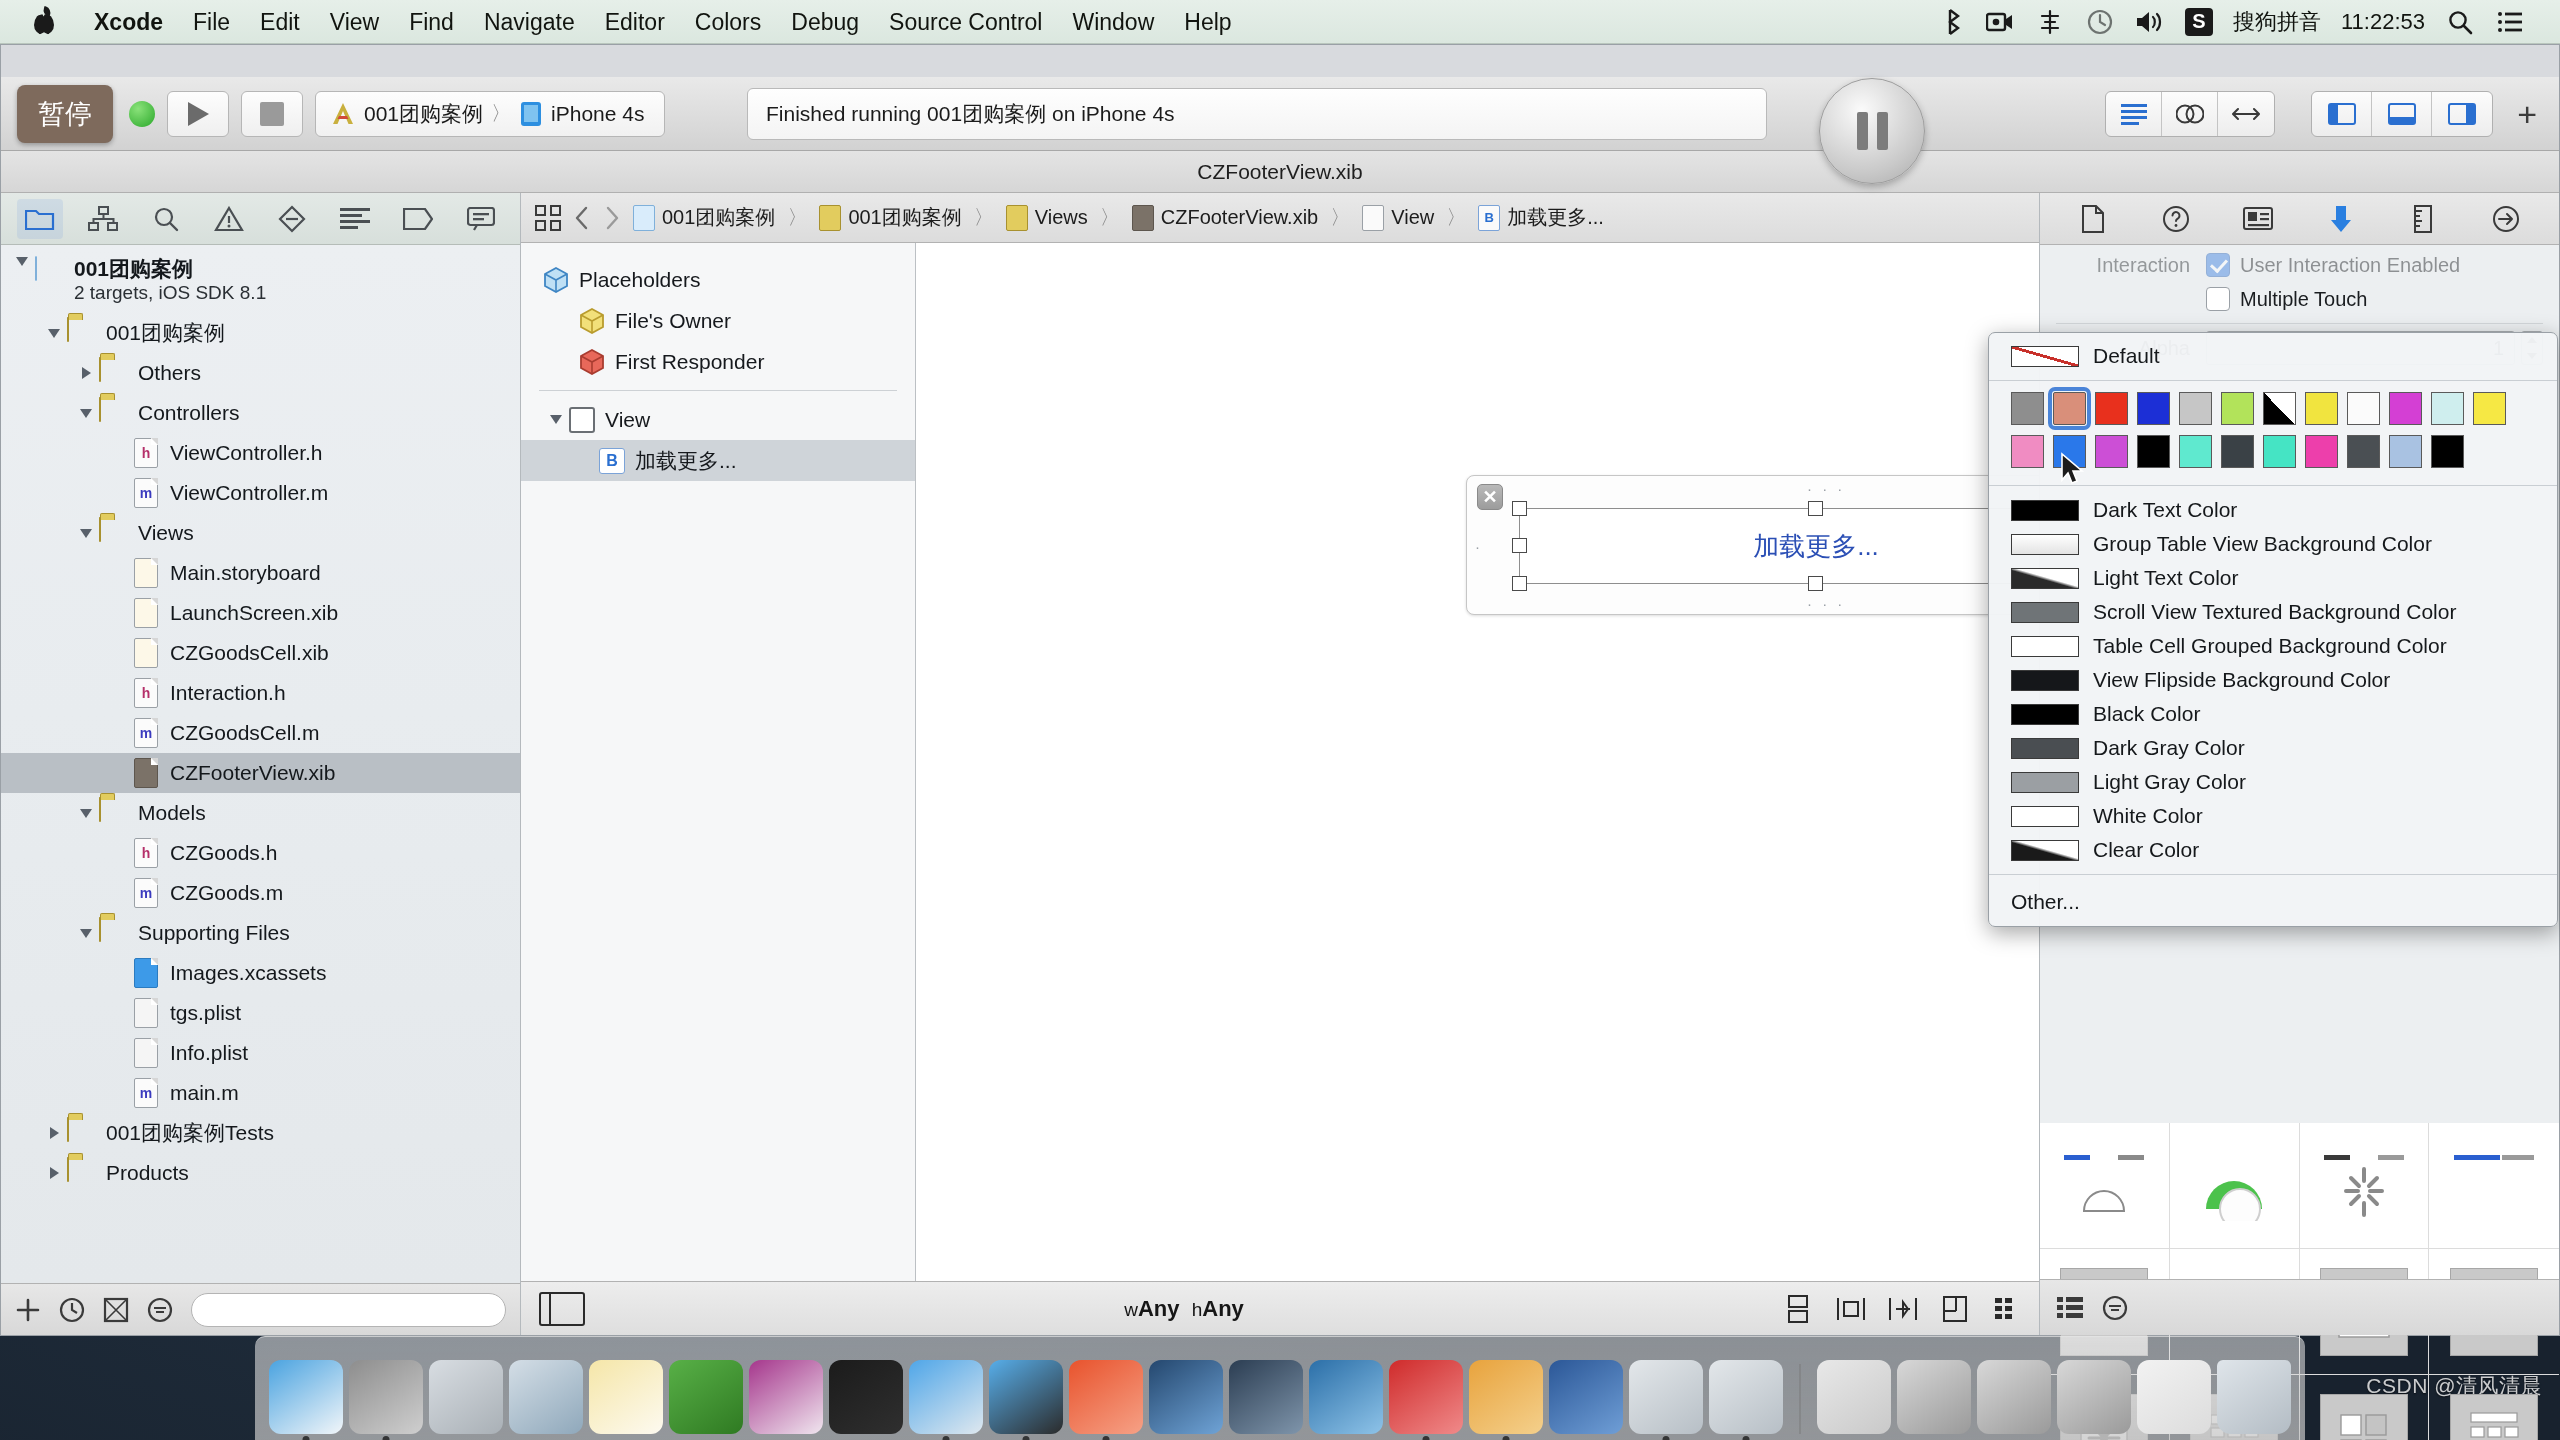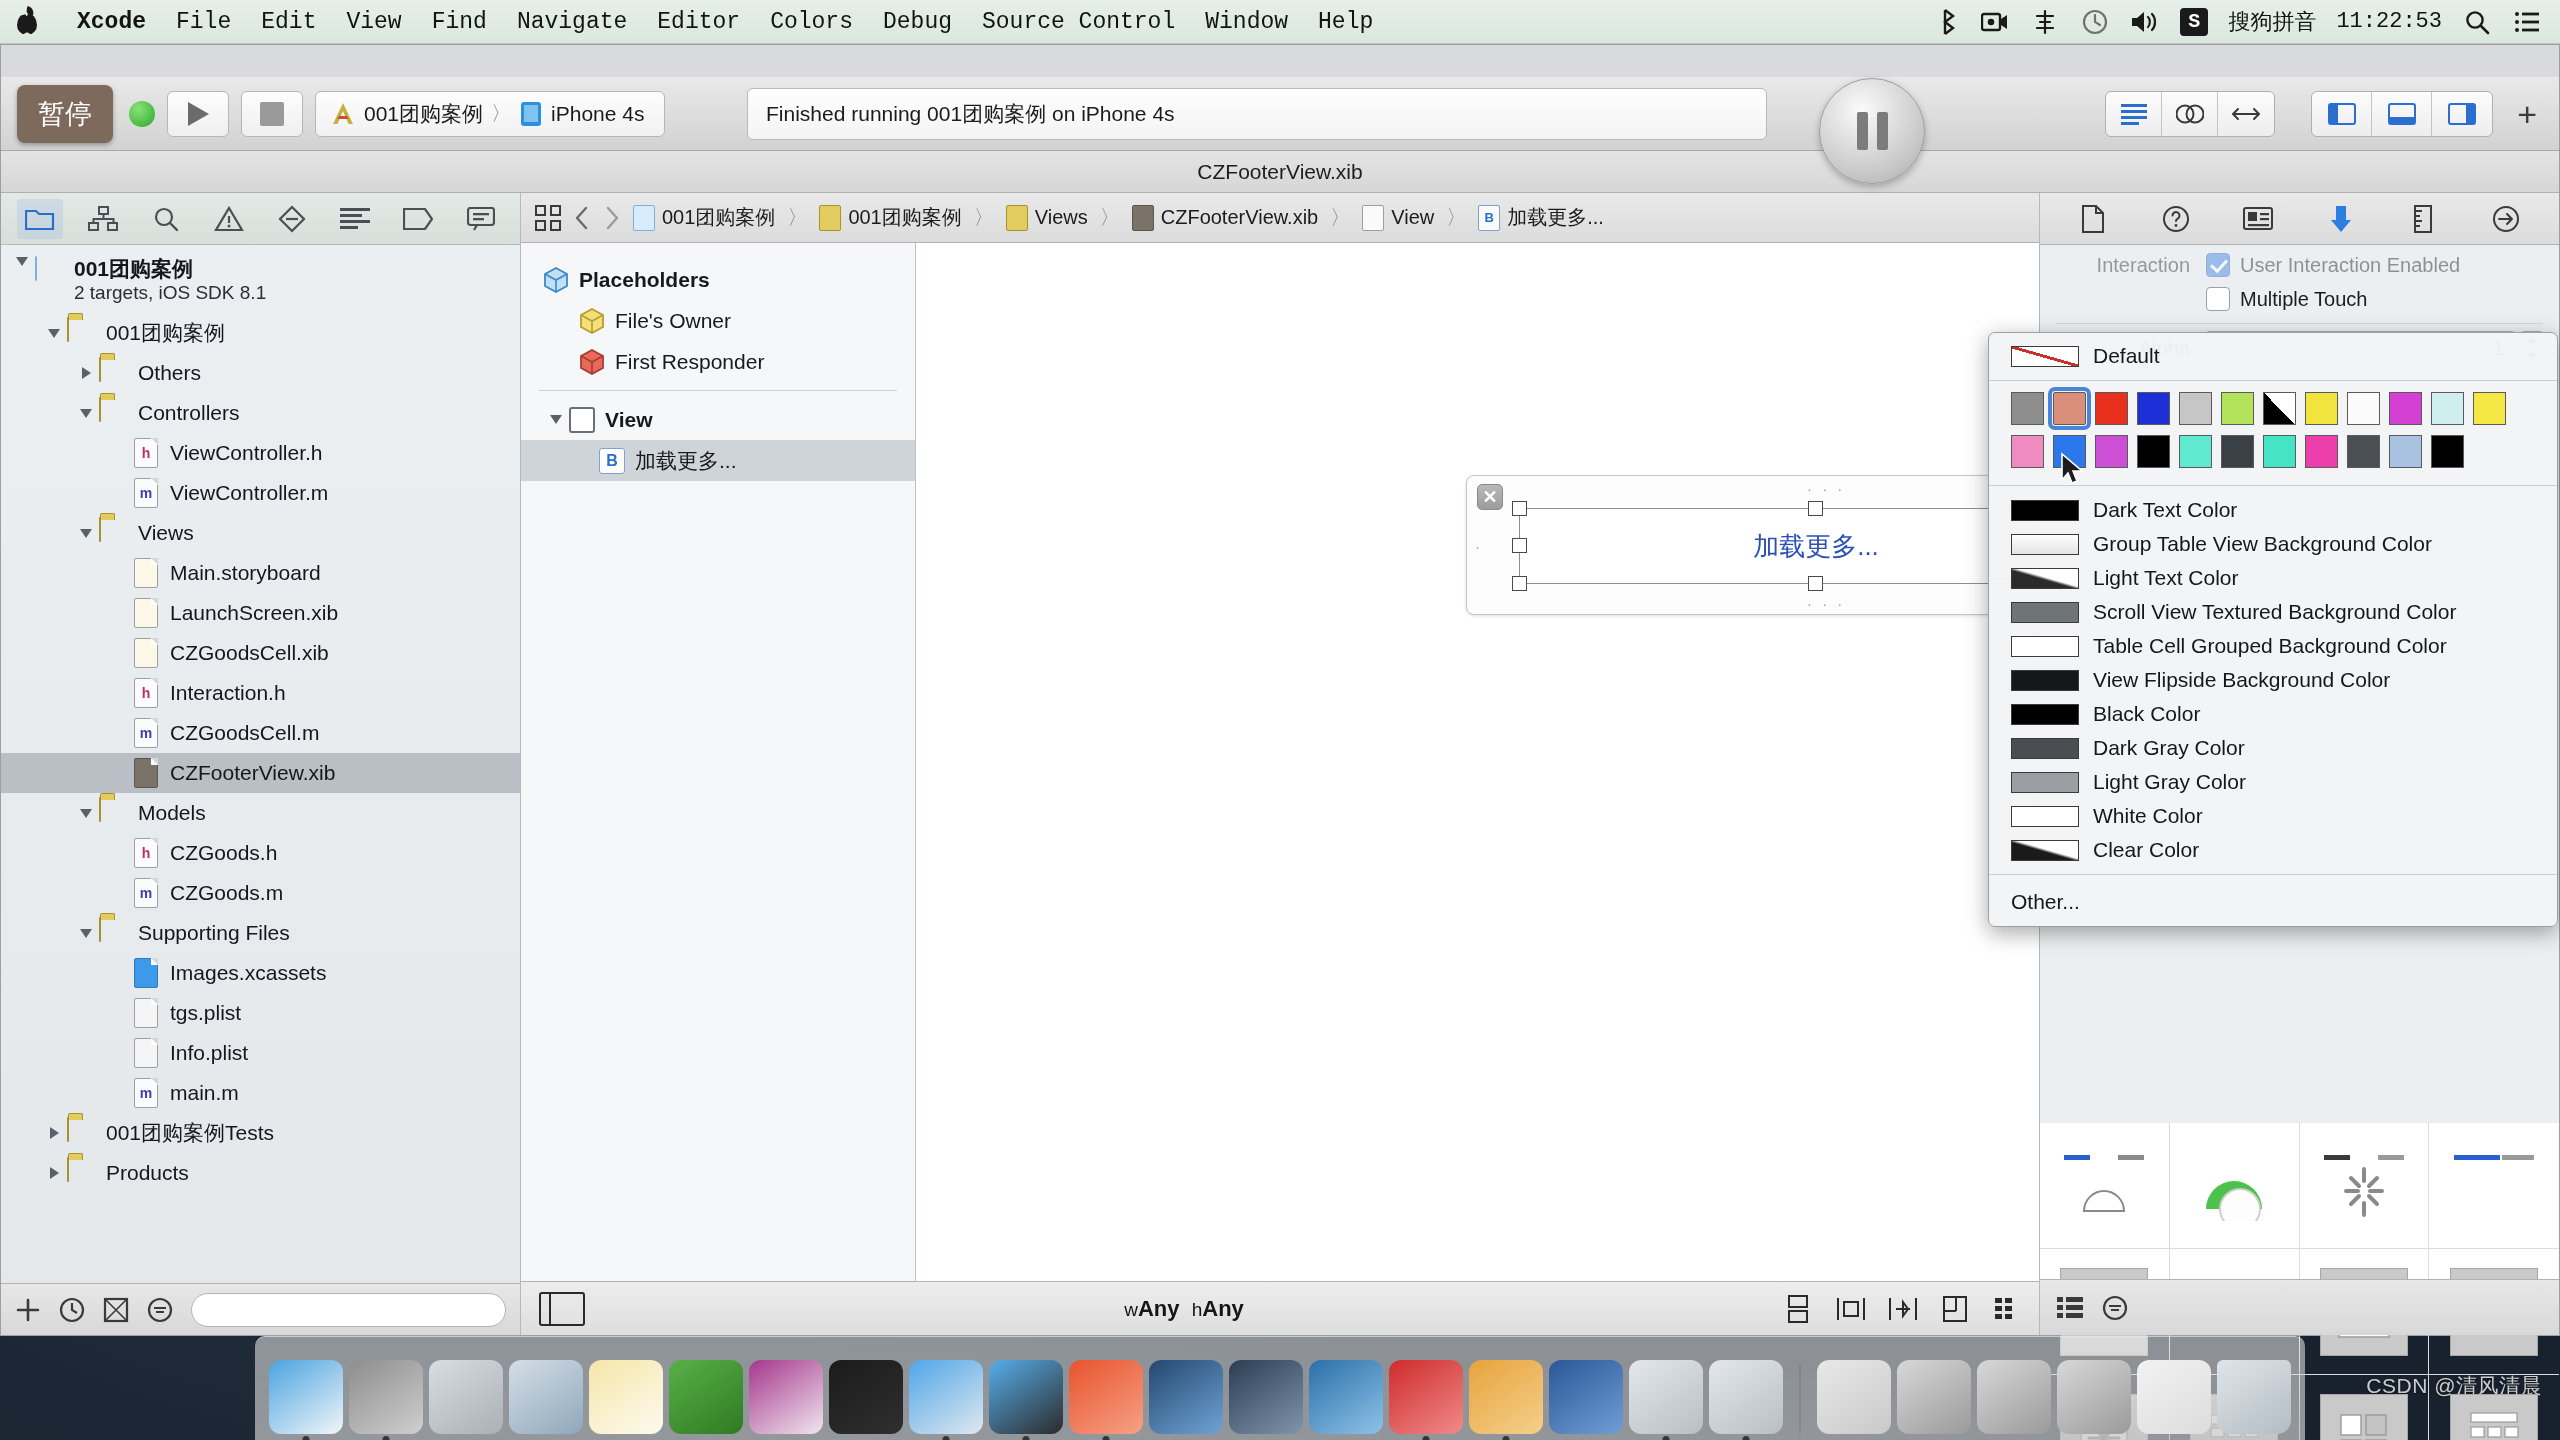--- a/index.html
+++ b/index.html
@@ -21,22 +21,22 @@
     position: absolute; right: 18px; bottom: 40px;
     color: rgba(255,255,255,.78); font-size: 21px; letter-spacing: .5px;
     text-shadow: 0 1px 2px rgba(0,0,0,.6);
   }
 
   
   .menubar {
     position: absolute; left: 0; top: 0; width: 2560px; height: 44px;
     background: linear-gradient(#e6efe9,#dbe7df);
     border-bottom: 1px solid #b9c6bd;
-    display: flex; align-items: center; padding: 0 0;
-    font-size: 23px; color: #11140f; font-family: Liberation Mono, monospace;
+    display: flex; align-items: center; padding: 0 17px;
+    font-size: 23px; color: #11140f;
   }
   .apple-logo { width: 26px; height: 30px; margin: 0 22px 0 14px; position: relative; }
   .apple-logo::before {
     content:""; position:absolute; left:3px; top:6px; width:20px; height:22px;
     background:#1a1a1a; border-radius:50% 50% 45% 45% / 55% 55% 45% 45%;
     clip-path: polygon(0 18%,42% 8%,48% 18%,54% 8%,100% 18%,100% 78%,72% 100%,50% 90%,28% 100%,0 78%);
   }
   .apple-logo::after {
     content:""; position:absolute; left:12px; top:0; width:8px; height:9px;
     background:#1a1a1a; border-radius:0 80% 0 80%; transform: rotate(18deg);
@@ -171,21 +171,21 @@
   .jumpbar { height: 50px; background: linear-gradient(#e9e9e9,#dcdcdc); border-bottom:1px solid #b2b2b2;
              display:flex; align-items:center; gap: 12px; padding: 0 14px; font-size: 20px; color:#1c1c1c; }
   .jb-sep { color: #8b8b8b; font-size: 20px; margin: 0 2px; }
   .jb-item { display:flex; align-items:center; gap:7px; white-space:nowrap; }
   .jb-ic { width:22px;height:26px;border:1px solid #9aa0a6;border-radius:2px;background:#fafafa;
            display:flex;align-items:center;justify-content:center;font-size:13px;font-weight:bold; }
   .editor-split { flex:1; display:flex; min-height:0; }
   .outline { width: 395px; background:#f6f7f8; border-right:1px solid #bcc0c4; padding-top: 16px; }
   .o-row { display:flex; align-items:center; height: 41px; font-size: 21px; color:#16191d; padding-left: 22px; }
   .o-row.sel { background:#cfd4d9; }
-  .o-row.head { font-weight:bold; }
+  .o-row.head { font-weight:normal; }
   .o-ind { padding-left: 58px; }
   .o-ind2 { padding-left: 78px; }
   .o-sep { height:1px; background:#cdd1d5; margin: 8px 18px; }
   .cube { width:26px;height:26px;margin-right:10px; position:relative; }
   .canvaswrap { flex:1; position:relative; background:#fff; overflow:hidden; }
   .ib-frame {
     position:absolute; left: 550px; top: 232px; width: 700px; height: 140px;
     background:#fdfdfd; border:1px solid #c6c6c6; border-radius:8px;
     box-shadow: 0 1px 3px rgba(0,0,0,.14);
   }

